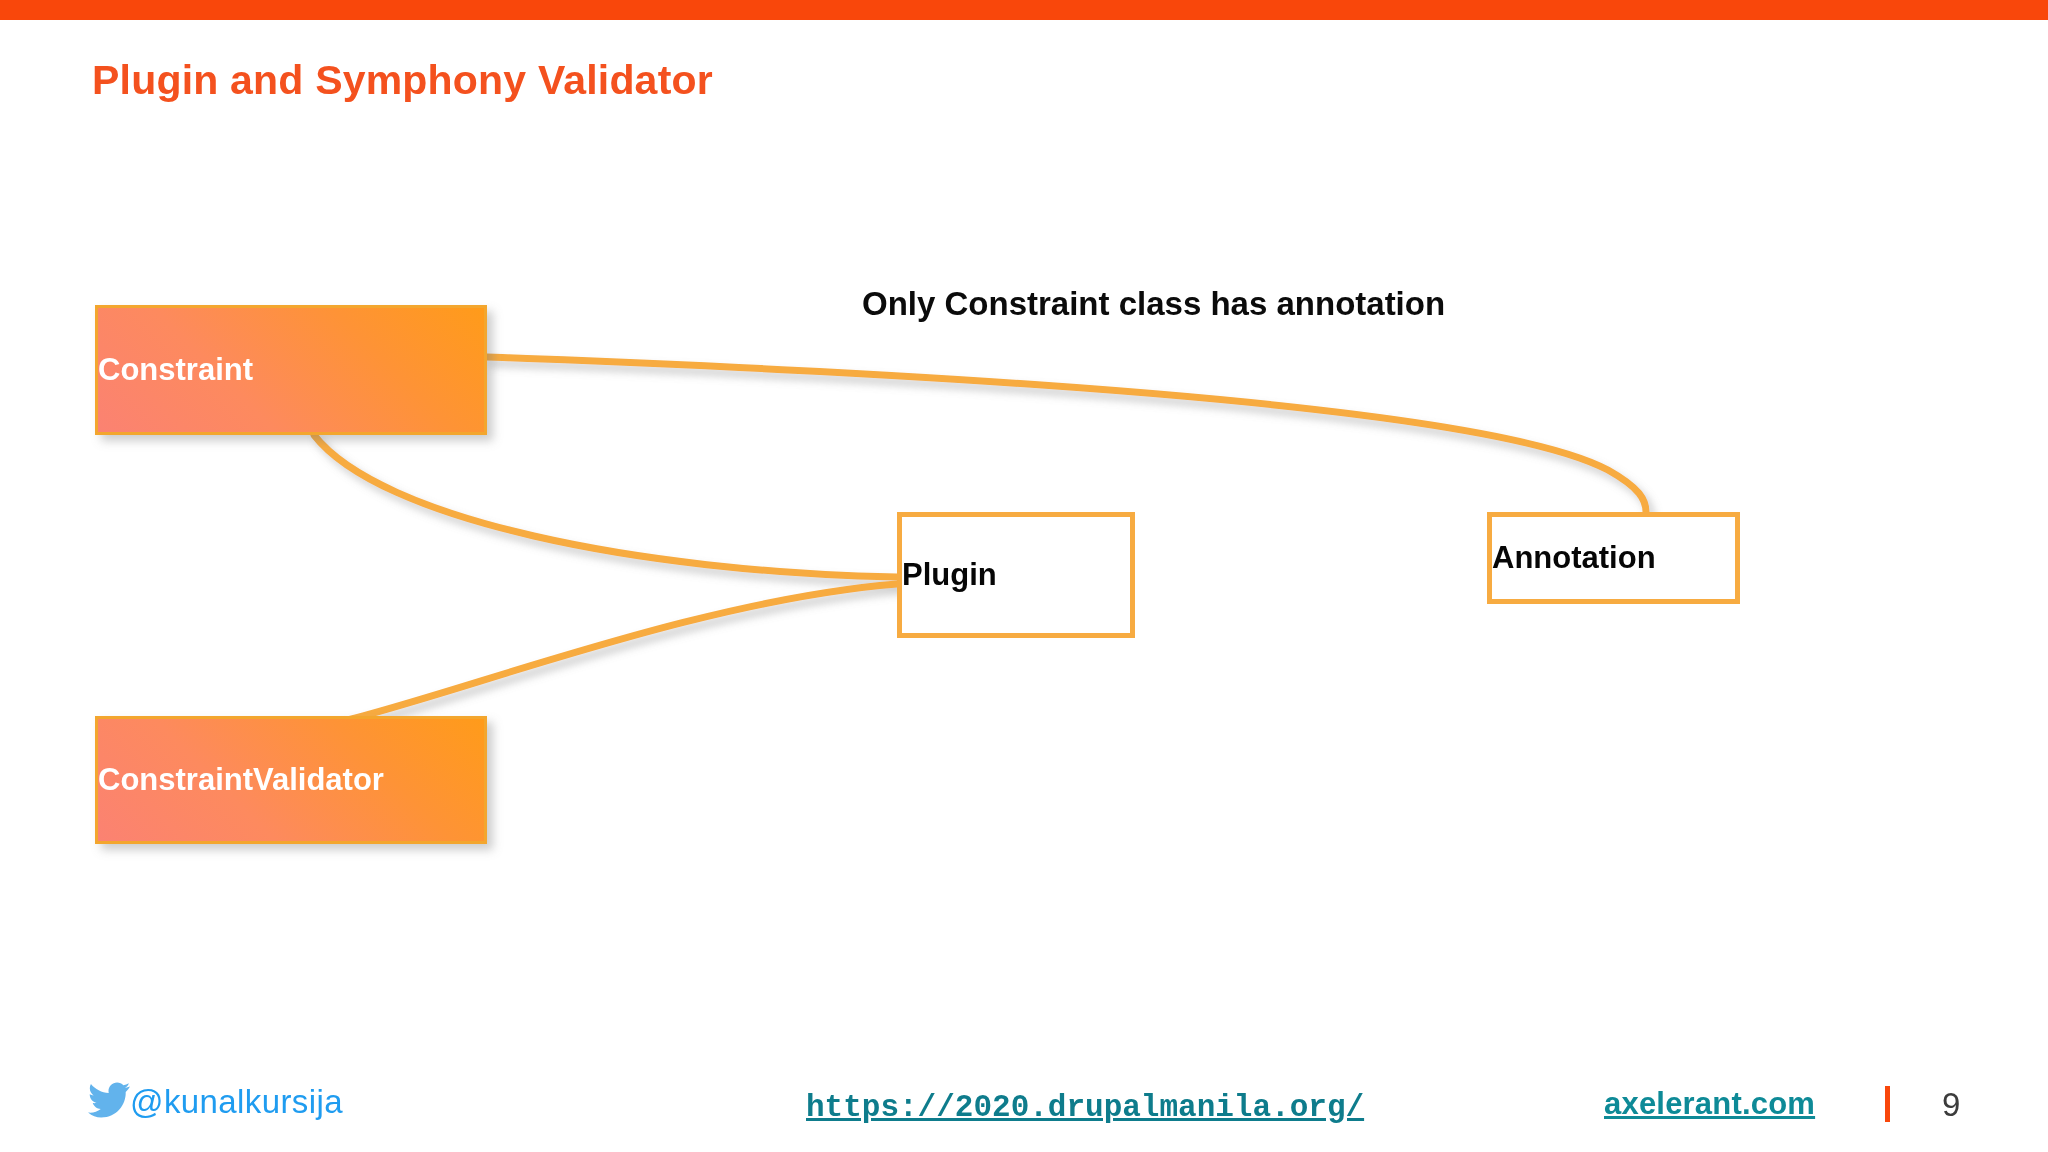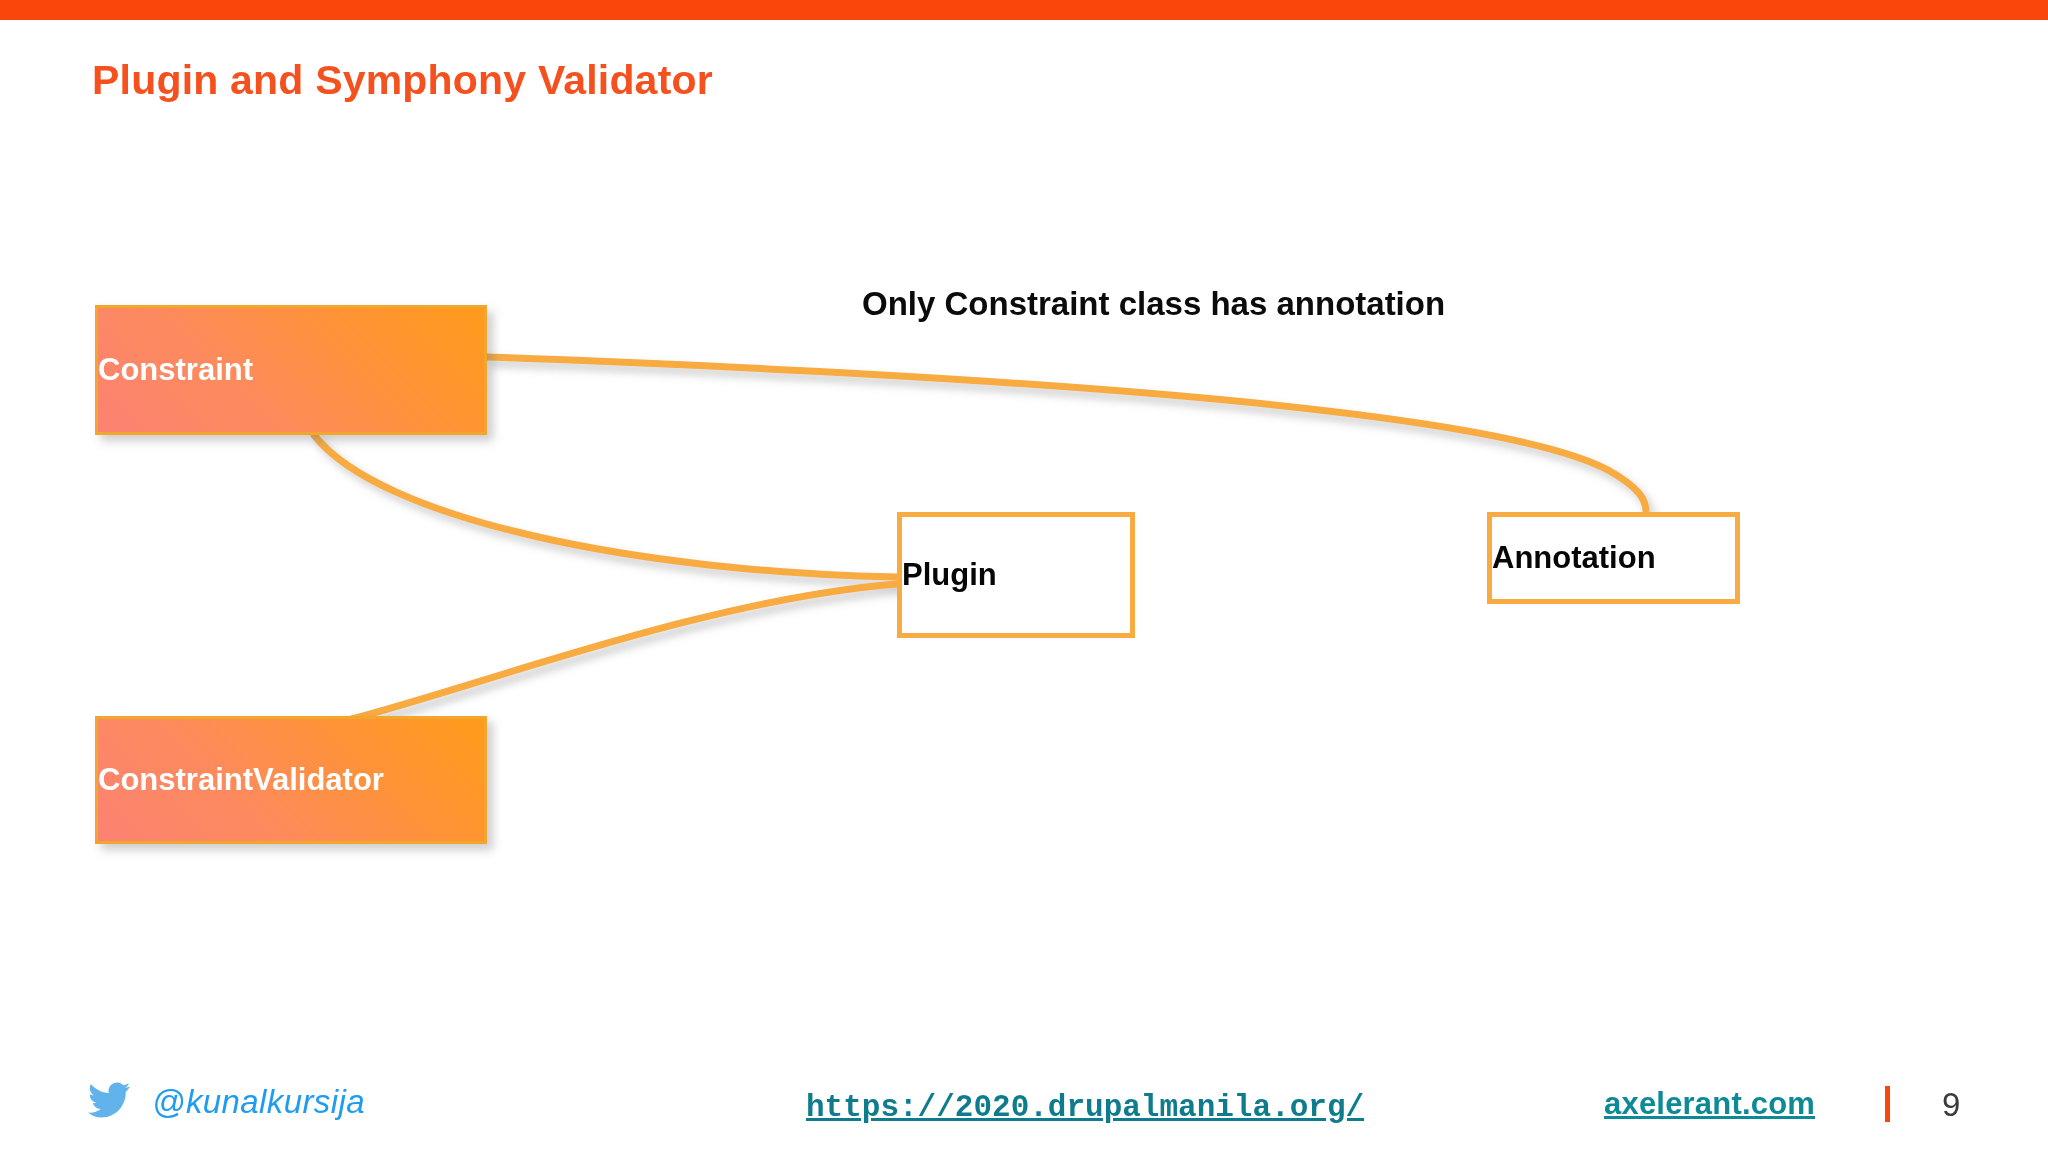--- a/index.html
+++ b/index.html
@@ -114,22 +114,21 @@
     font-weight: bold;
   }
 
   
   .footer-twitter {
     position: absolute;
     left: 88px;
     top: 1082px;
     display: flex;
     align-items: center;
-    gap: 22px;
-    font-style: italic;
+    gap: 0;
   }
   .footer-twitter .handle {
     font-size: 33px;
     color: #1f9cf0;
     letter-spacing: 0.4px;
   }
   .footer-link-center {
     position: absolute;
     left: 806px;
     top: 1090px;

